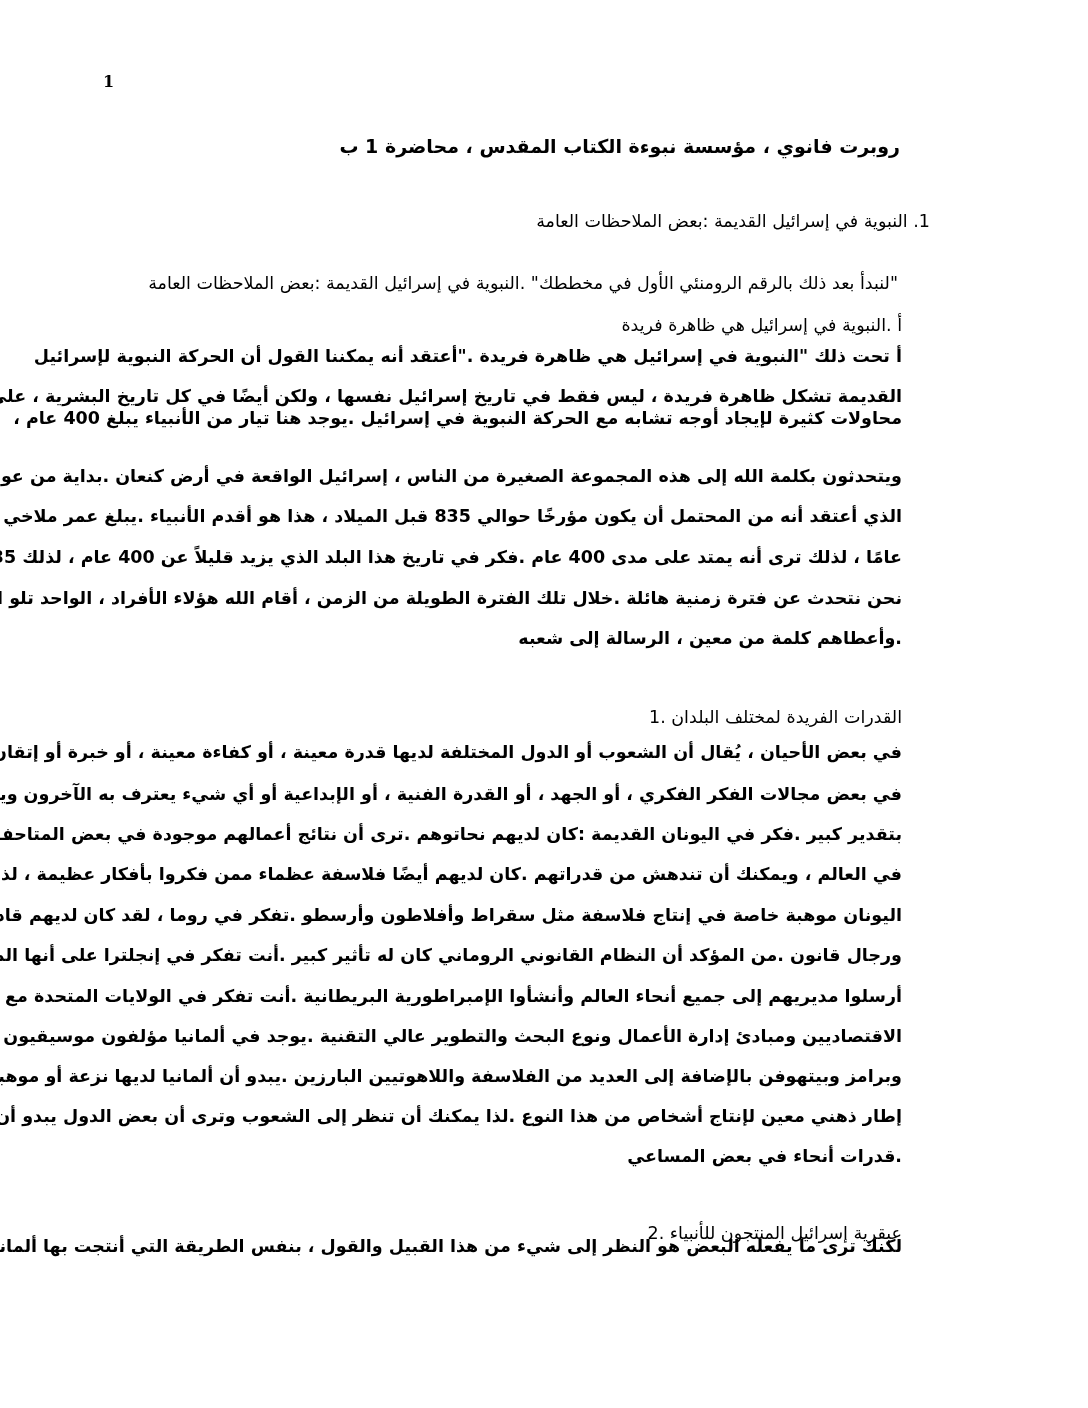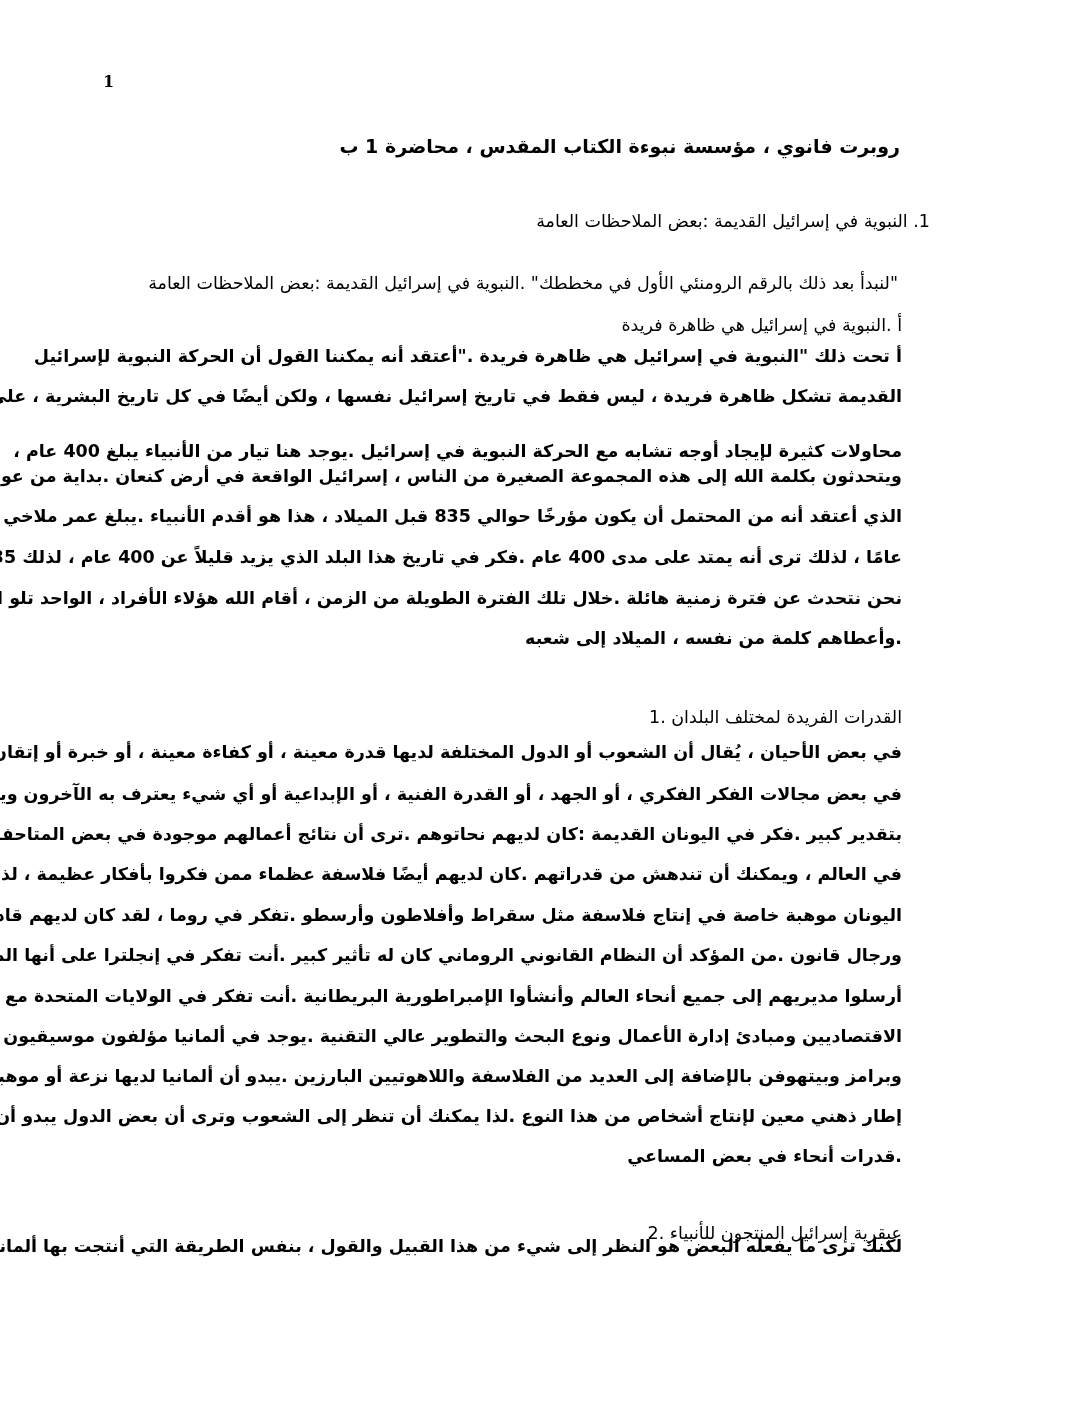--- a/index.html
+++ b/index.html
@@ -18,26 +18,26 @@
   <div class="line title" style="right:188px; top:134px;margin-left:16px;">روبرت فانوي ، مؤسسة نبوءة الكتاب المقدس ، محاضرة 1 ب</div>
 
   <div class="line light" style="right:158px; top:188px;">1.  النبوية في إسرائيل القديمة :بعض الملاحظات العامة</div>
 
   <div class="line light" style="right:190px; top:250px;">"لنبدأ بعد ذلك بالرقم الرومنئي الأول في مخططك" .النبوية في إسرائيل القديمة :بعض الملاحظات العامة</div>
 
   <div class="line light" style="right:186px; top:292px;">أ .النبوية في إسرائيل هي ظاهرة فريدة</div>
 
   <div class="line" style="right:186px; top:344px;">أ تحت ذلك "النبوية في إسرائيل هي ظاهرة فريدة ."أعتقد أنه يمكننا القول أن الحركة النبوية لإسرائيل</div>
   <div class="line" style="right:186px; top:384px;">القديمة تشكل ظاهرة فريدة ، ليس فقط في تاريخ إسرائيل نفسها ، ولكن أيضًا في كل تاريخ البشرية ، على الرغم من</div>
-  <div class="line" style="right:186px; top:439px;">محاولات كثيرة لإيجاد أوجه تشابه مع الحركة النبوية في إسرائيل .يوجد هنا تيار من الأنبياء يبلغ 400 عام ،</div>
+  <div class="line" style="right:186px; top:406px;">محاولات كثيرة لإيجاد أوجه تشابه مع الحركة النبوية في إسرائيل .يوجد هنا تيار من الأنبياء يبلغ 400 عام ،</div>
   <div class="line" style="right:186px; top:464px;">ويتحدثون بكلمة الله إلى هذه المجموعة الصغيرة من الناس ، إسرائيل الواقعة في أرض كنعان .بداية من عوبديا ،</div>
   <div class="line" style="right:186px; top:504px;">الذي أعتقد أنه من المحتمل أن يكون مؤرخًا حوالي 835 قبل الميلاد ، هذا هو أقدم الأنبياء .يبلغ عمر ملاخي حوالي</div>
   <div class="line" style="right:186px; top:545px;">عامًا ، لذلك ترى أنه يمتد على مدى 400 عام .فكر في تاريخ هذا البلد الذي يزيد قليلاً عن 400 عام ، لذلك  435</div>
   <div class="line" style="right:186px; top:586px;">نحن نتحدث عن فترة زمنية هائلة .خلال تلك الفترة الطويلة من الزمن ، أقام الله هؤلاء الأفراد ، الواحد تلو الآخر ،</div>
-  <div class="line" style="right:186px; top:626px;">.وأعطاهم كلمة من نفسه ، الميلاد إلى شعبه</div>
+  <div class="line" style="right:186px; top:626px;">.وأعطاهم كلمة من معين ، الرسالة إلى شعبه</div>
 
   <div class="line light" style="right:186px; top:684px;">القدرات الفريدة لمختلف البلدان .1</div>
 
   <div class="line" style="right:186px; top:740px;">في بعض الأحيان ، يُقال أن الشعوب أو الدول المختلفة لديها قدرة معينة ، أو كفاءة معينة ، أو خبرة أو إتقان</div>
   <div class="line" style="right:186px; top:782px;">في بعض مجالات الفكر الفكري ، أو الجهد ، أو القدرة الفنية ، أو الإبداعية أو أي شيء يعترف به الآخرون ويحظى</div>
   <div class="line" style="right:186px; top:822px;">بتقدير كبير .فكر في اليونان القديمة :كان لديهم نحاتوهم .ترى أن نتائج أعمالهم موجودة في بعض المتاحف العظيمة</div>
   <div class="line" style="right:186px; top:862px;">في العالم ، ويمكنك أن تندهش من قدراتهم .كان لديهم أيضًا فلاسفة عظماء ممن فكروا بأفكار عظيمة ، لذلك كان لدى</div>
   <div class="line" style="right:186px; top:903px;">اليونان موهبة خاصة في إنتاج فلاسفة مثل سقراط وأفلاطون وأرسطو .تفكر في روما ، لقد كان لديهم قادة عسكريون</div>
   <div class="line" style="right:186px; top:943px;">ورجال قانون .من المؤكد أن النظام القانوني الروماني كان له تأثير كبير .أنت تفكر في إنجلترا على أنها المستعمر ؛</div>
   <div class="line" style="right:186px; top:984px;">أرسلوا مديريهم إلى جميع أنحاء العالم وأنشأوا الإمبراطورية البريطانية .أنت تفكر في الولايات المتحدة مع</div>

